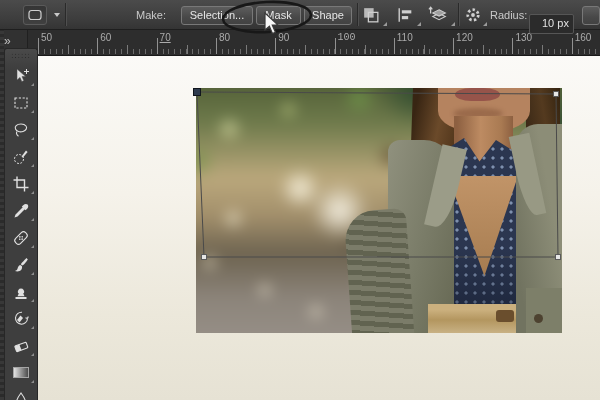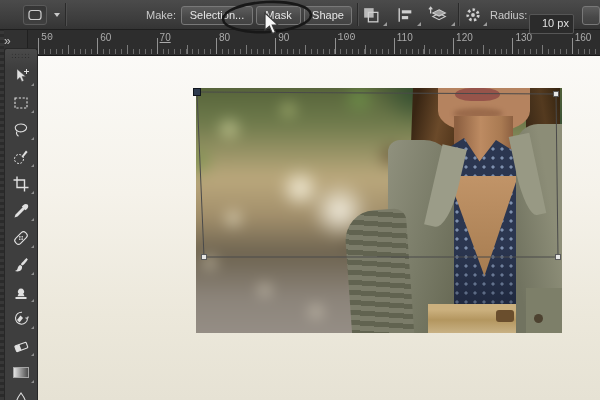--- a/index.html
+++ b/index.html
@@ -166,21 +166,21 @@
 <div class="options-bar">
   <div class="preset-well">
     <svg width="22" height="18" viewBox="0 0 18 18">
       <rect x="3" y="4.5" width="12" height="9" rx="2.5" fill="none" stroke="#cfcfcf" stroke-width="1.2"></rect>
     </svg>
   </div>
   <div class="preset-arrow tri down"></div>
   <div class="sep" style="left:65px;"></div>
 
 
-  <div class="ob-label" style="left:146px;">Make:</div>
+  <div class="ob-label" style="left:136px;">Make:</div>
   <div class="btn" style="left:181px;width:72px;">Selection...</div>
   <div class="btn" style="left:256px;width:45px;">Mask</div>
   <div class="btn" style="left:304px;width:48px;">Shape</div>
 
   <div class="sep" style="left:357px;"></div>
 
   <div class="icon-btn" style="left:361px;width:26px;" title="path-operations">
     <svg width="20" height="20" viewBox="0 0 19 19">
       <rect x="3" y="3" width="9" height="9" fill="#b9b9b9"></rect>
       <rect x="7" y="7" width="9" height="9" fill="none" stroke="#cfcfcf" stroke-width="1.2"></rect>
@@ -218,21 +218,21 @@
   <div class="ob-label" style="left:490px;">Radius:</div>
   <div class="field" style="left:529px;width:45px;">10 px</div>
   <div class="btn" style="left:582px;width:18px;"></div>
 </div>
 
 <div class="ruler">
   <div id="ruler-ticks">
     <div class="minor-ticks"></div>
     <div class="mid-ticks"></div>
   <div class="tick" style="left: 38px;"></div>
-      <span class="tick-label" style="left: 41px; font-family: Liberation Mono, monospace;">50</span>
+      <span class="tick-label" style="left: 41px;">50</span>
       <div class="tick" style="left: 97.3px;"></div>
       <span class="tick-label" style="left: 100.3px;">60</span>
       <div class="tick" style="left: 156.6px;"></div>
       <span class="tick-label" style="left: 159.6px; text-decoration: underline;">70</span>
       <div class="tick" style="left: 215.9px;"></div>
       <span class="tick-label" style="left: 218.9px;">80</span>
       <div class="tick" style="left: 275.2px;"></div>
       <span class="tick-label" style="left: 278.2px;">90</span>
       <div class="tick" style="left: 334.5px;"></div>
       <span class="tick-label" style="left: 337.5px; font-family: Liberation Mono, monospace;">100</span>

